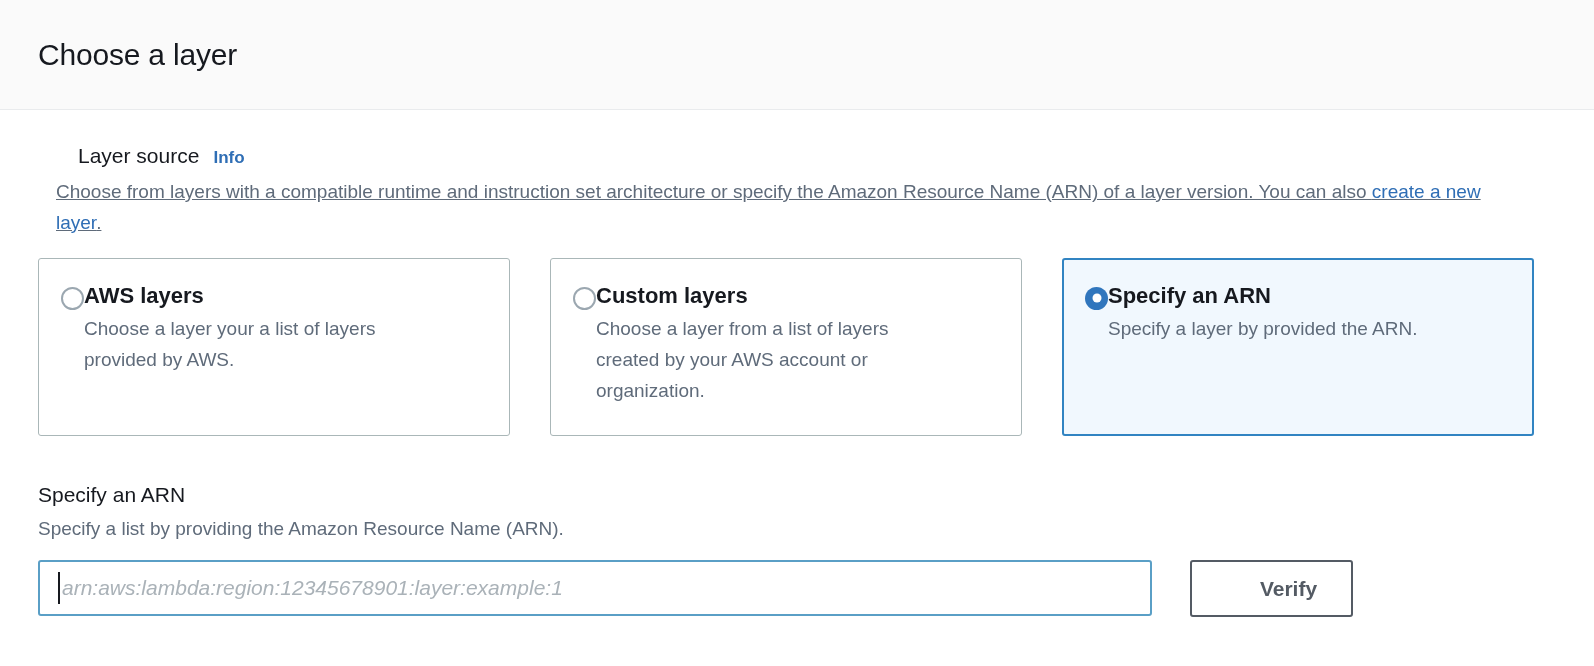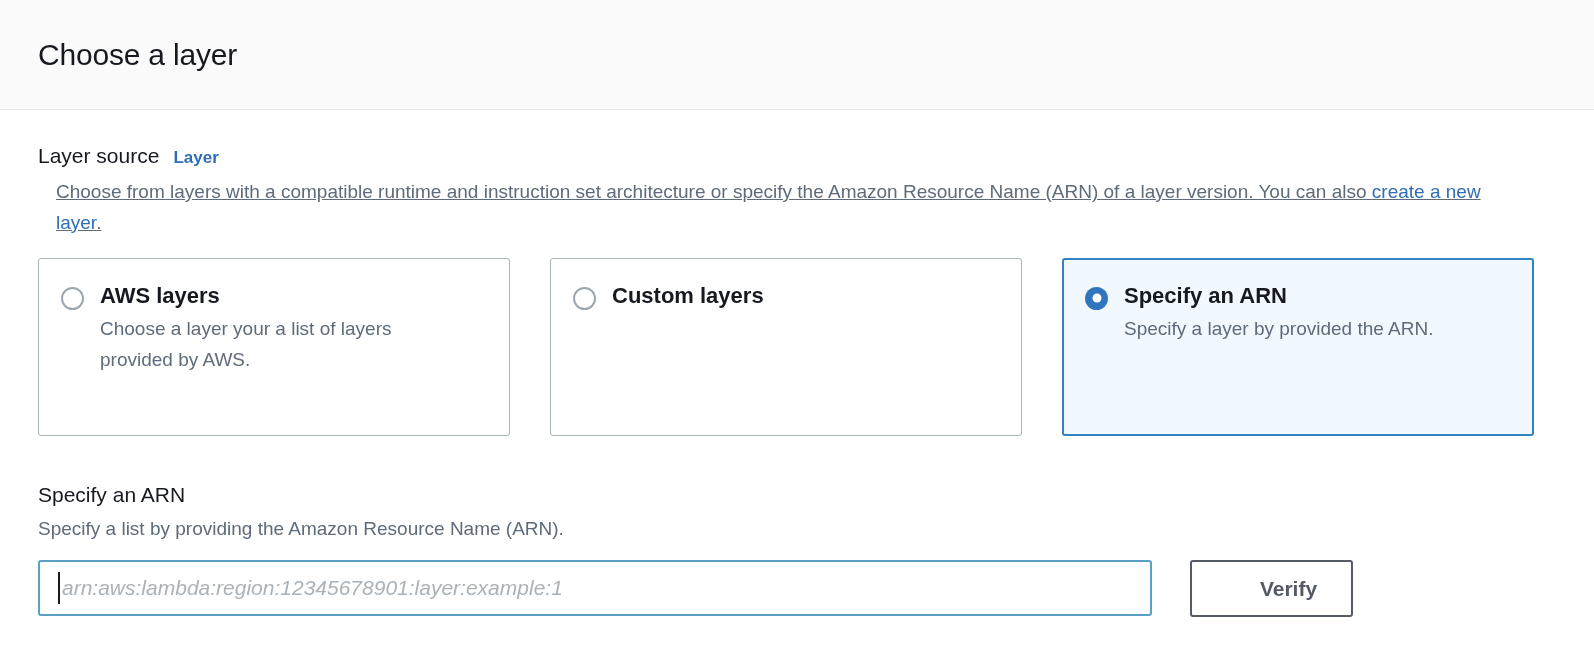--- a/index.html
+++ b/index.html
@@ -44,20 +44,21 @@
     display: flex;
     align-items: baseline;
     gap: 14px;
     margin-bottom: 9px;
   }
   .field-label {
     font-size: 21px;
     font-weight: normal;
     color: #16191f;
     line-height: 1.1;
+    margin-left: 40px;
   }
   .info-link {
     font-size: 17px;
     font-weight: bold;
     color: #2f6eb5;
     text-decoration: none;
     cursor: pointer;
   }
   .field-desc {
     font-size: 19px;
@@ -81,21 +82,20 @@
   }
   .tile {
     width: 472px;
     min-height: 178px;
     border: 1px solid #aab7b8;
     border-radius: 3px;
     background: #ffffff;
     padding: 24px 22px 22px 22px;
     display: flex;
     align-items: flex-start;
-    gap: 16px;
     cursor: pointer;
   }
   .tile.selected {
     border: 2px solid #3184c2;
     background: #f1f8fe;
     padding: 23px 21px 21px 21px;
   }
   .radio-outer {
     flex: 0 0 auto;
     width: 23px;
@@ -215,39 +215,40 @@
 <div class="page">
 
   <div class="panel-header">
     <div class="panel-title">Choose a layer</div>
   </div>
 
   <div class="panel-body">
 
     <div class="field-label-row">
       <span class="field-label">Layer source</span>
-      <a class="info-link">Layer</a>
+      <a class="info-link">Info</a>
     </div>
 
     <p class="field-desc"><span>Choose from layers with a compatible runtime and instruction set architecture or specify the Amazon Resource Name (ARN) of a layer version. You can also </span><a class="inline-link">create a new layer</a><span>.</span></p>
 
     <div class="tile-group">
 
       <div class="tile">
         <span class="radio-outer"></span>
         <span class="tile-text">
           <span class="tile-label">AWS layers</span>
           <span class="tile-desc">Choose a layer your a list of layers provided by AWS.</span>
         </span>
       </div>
 
       <div class="tile">
         <span class="radio-outer"></span>
         <span class="tile-text">
           <span class="tile-label">Custom layers</span>
+          <span class="tile-desc">Choose a layer from a list of layers created by your AWS account or organization.</span>
         </span>
       </div>
 
       <div class="tile selected">
         <span class="radio-outer">
             <span class="radio-inner"></span>
           </span>
         <span class="tile-text">
           <span class="tile-label">Specify an ARN</span>
           <span class="tile-desc">Specify a layer by provided the ARN.</span>

